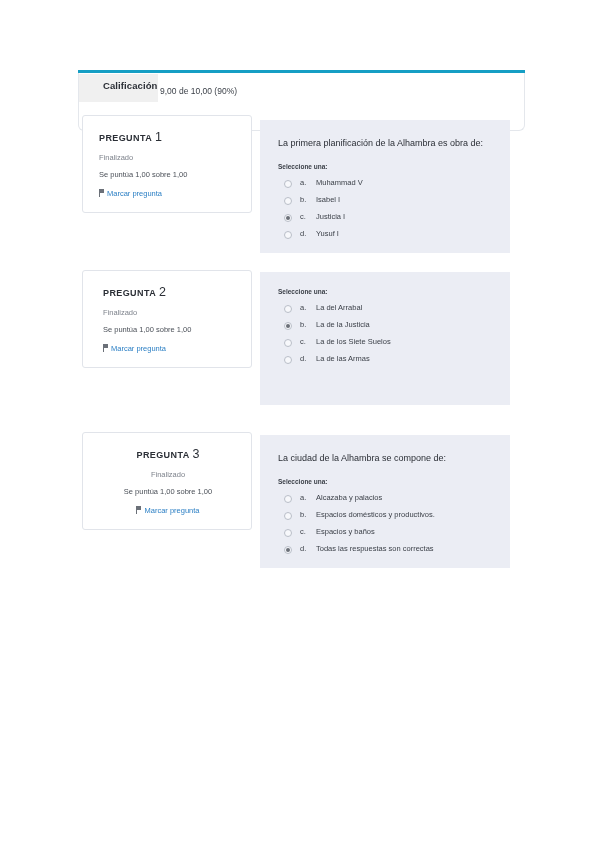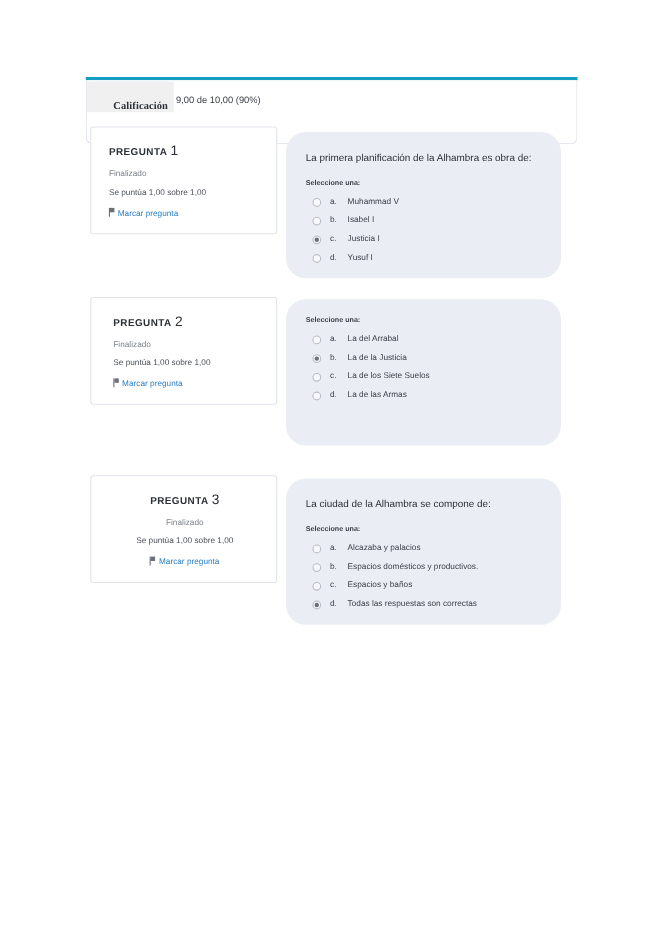--- a/index.html
+++ b/index.html
@@ -52,27 +52,26 @@
     position: absolute;
     left: 79px;
     top: 74px;
     width: 79px;
     height: 28px;
     background: #f0f0f0;
   }
   .grade-label {
     position: absolute;
     left: 103px;
-    top: 92px;
+    top: 80px;
     font-size: 9.5px;
     font-weight: bold;
     color: #2b2f36;
     letter-spacing: 0.1px;
     white-space: nowrap;
-    font-family: Liberation Serif, serif;
   }
   .grade-value {
     position: absolute;
     left: 160px;
     top: 86px;
     font-size: 8.5px;
     color: #3a3f47;
     white-space: nowrap;
   }
 
@@ -143,21 +142,20 @@
   }
 
   
   .q-panel {
     position: absolute;
     left: 260px;
     width: 250px;
     background: #ebedf4;
     box-sizing: border-box;
     padding: 16px 18px 14px 18px;
-    border-radius: 18px;
   }
   .q-text {
     font-size: 9px;
     line-height: 14px;
     color: #2b2f36;
     margin: 0 0 13px 0;
   }
   .q-select-label {
     font-size: 6.5px;
     font-weight: bold;

